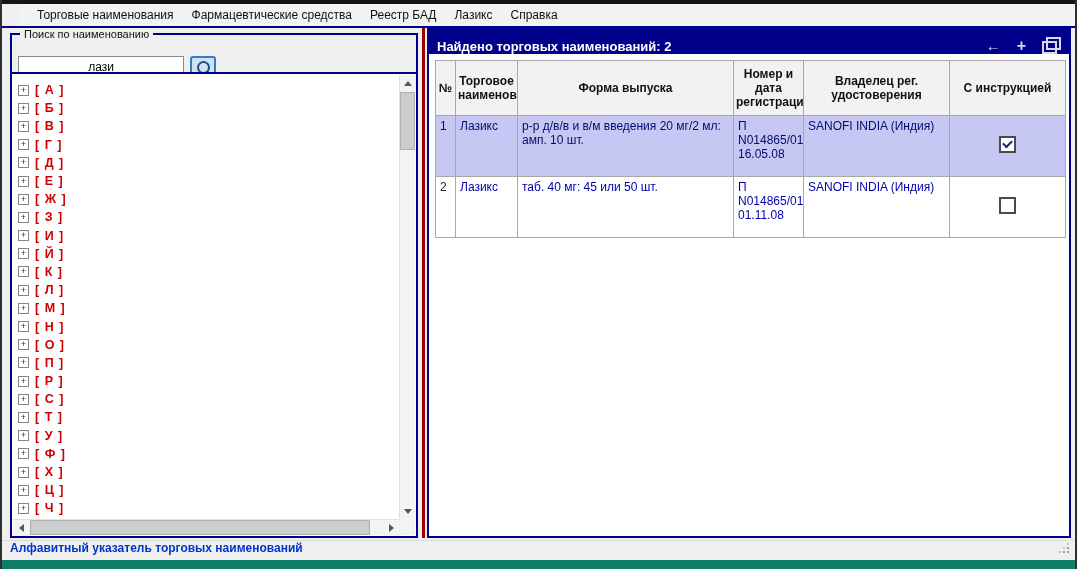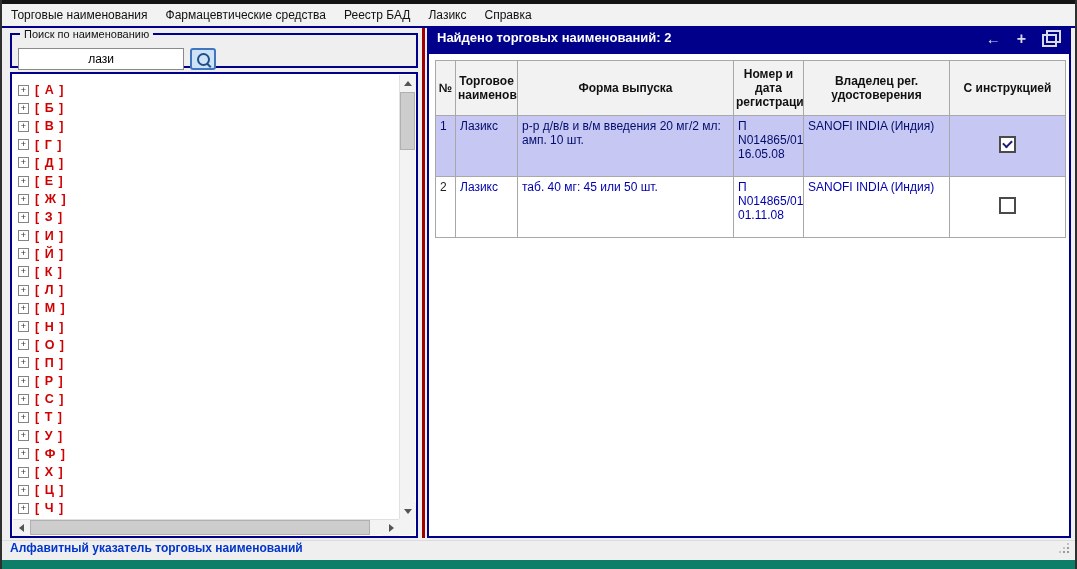--- a/index.html
+++ b/index.html
@@ -1,27 +1,27 @@
 <!DOCTYPE html>
 <html><head>
 <meta charset="utf-8">
 <style>
   html,body{margin:0;padding:0;background:#d8d8d8;}
   .window{position:relative;width:1077px;height:569px;background:#efefef;
     font-family:"Liberation Sans",sans-serif;font-size:12px;overflow:hidden;
     border-left:2px solid #2f2f2f;border-right:2px solid #2f2f2f;box-sizing:border-box;}
   .top-edge{position:absolute;left:0;top:0;right:0;height:4px;background:#141414;}
   
-  .menu-bar{position:absolute;left:0;top:4px;right:0;height:22px;display:flex;align-items:center;
-    background:#f2f2f2;}
+  .menu-bar{position:absolute;left:16px;top:4px;right:0;height:22px;display:flex;align-items:center;
+    padding-left:10px;background:#f2f2f2;}
   .menu-item{padding:3px 9px;color:#111;cursor:default;white-space:nowrap;}
   .menu-underline{position:absolute;left:0;top:26px;right:0;height:2px;background:#00008b;}
   
   .search-group{position:absolute;left:8px;top:28px;width:408px;height:40px;
-    border:2px solid #00008b;background:#efefef;margin:0;padding:8px 6px;box-sizing:border-box;}
+    border:2px solid #00008b;background:#efefef;margin:0;padding:16px 6px;box-sizing:border-box;}
   .search-group legend{font-size:11px;padding:0 4px;margin-left:2px;color:#111;}
   .search-row{display:flex;align-items:center;gap:6px;margin-top:0px;}
   .search-input{width:158px;height:18px;border:1px solid #8a8a8a;font-family:"Liberation Sans",sans-serif;
     font-size:12px;padding:1px 3px;background:#fff;text-align:center;}
   .search-button{width:26px;height:22px;border:2px solid #3f76bf;background:#cfe3f7;border-radius:3px;
     display:flex;align-items:center;justify-content:center;cursor:pointer;box-sizing:border-box;}
   .magnifier{width:9px;height:9px;border:2px solid #1e4f8a;border-radius:50%;position:relative;box-sizing:content-box;}
   .magnifier::after{content:'';position:absolute;width:2px;height:5px;background:#1e4f8a;left:9px;top:8px;
     transform:rotate(-45deg);}
   
@@ -40,21 +40,21 @@
   .tri-down{width:0;height:0;border-left:4px solid transparent;border-right:4px solid transparent;border-top:5px solid #555;}
   .tri-left{width:0;height:0;border-top:4px solid transparent;border-bottom:4px solid transparent;border-right:5px solid #555;}
   .tri-right{width:0;height:0;border-top:4px solid transparent;border-bottom:4px solid transparent;border-left:5px solid #555;}
   .vthumb{position:absolute;top:17px;left:0;width:15px;height:58px;background:#cdcdcd;border:1px solid #b0b0b0;box-sizing:border-box;}
   .hthumb{position:absolute;left:17px;top:0;height:15px;width:340px;background:#cdcdcd;border:1px solid #b0b0b0;box-sizing:border-box;}
   .sb-corner{position:absolute;right:1px;bottom:1px;width:16px;height:16px;background:#f3f3f3;}
   
   .red-divider{position:absolute;left:420px;top:28px;width:3px;height:510px;background:#a00000;}
   .right-panel{position:absolute;left:425px;top:28px;width:644px;height:510px;border:2px solid #00008b;
     background:#fff;box-sizing:border-box;}
-  .right-header{position:absolute;left:0;top:0;right:0;height:24px;background:#00008b;display:flex;align-items:flex-start;color:#fff;}
+  .right-header{position:absolute;left:0;top:0;right:0;height:24px;background:#00008b;display:flex;align-items:flex-end;color:#fff;}
   .right-title{font-weight:bold;font-size:13px;padding-left:8px;}
   .header-icons{margin-left:auto;display:flex;align-items:center;gap:16px;padding-right:12px;}
   .icon-back{font-size:15px;color:#d9d9e8;line-height:1;}
   .icon-move{font-size:16px;font-weight:bold;color:#d9d9e8;line-height:1;}
   .icon-windows{width:11px;height:9px;border:2px solid #d9d9e8;position:relative;margin-top:4px;background:#00008b;}
   .icon-windows::before{content:'';position:absolute;left:2px;top:-6px;width:11px;height:9px;border:2px solid #d9d9e8;}
   
   .results-table{position:absolute;left:6px;top:30px;border-collapse:collapse;table-layout:fixed;width:630px;background:#fff;}
   .results-table th,.results-table td{border:1px solid #a8a8a8;overflow:hidden;}
   .results-table th{background:#f2f2f2;font-weight:bold;font-size:12px;color:#111;text-align:center;

